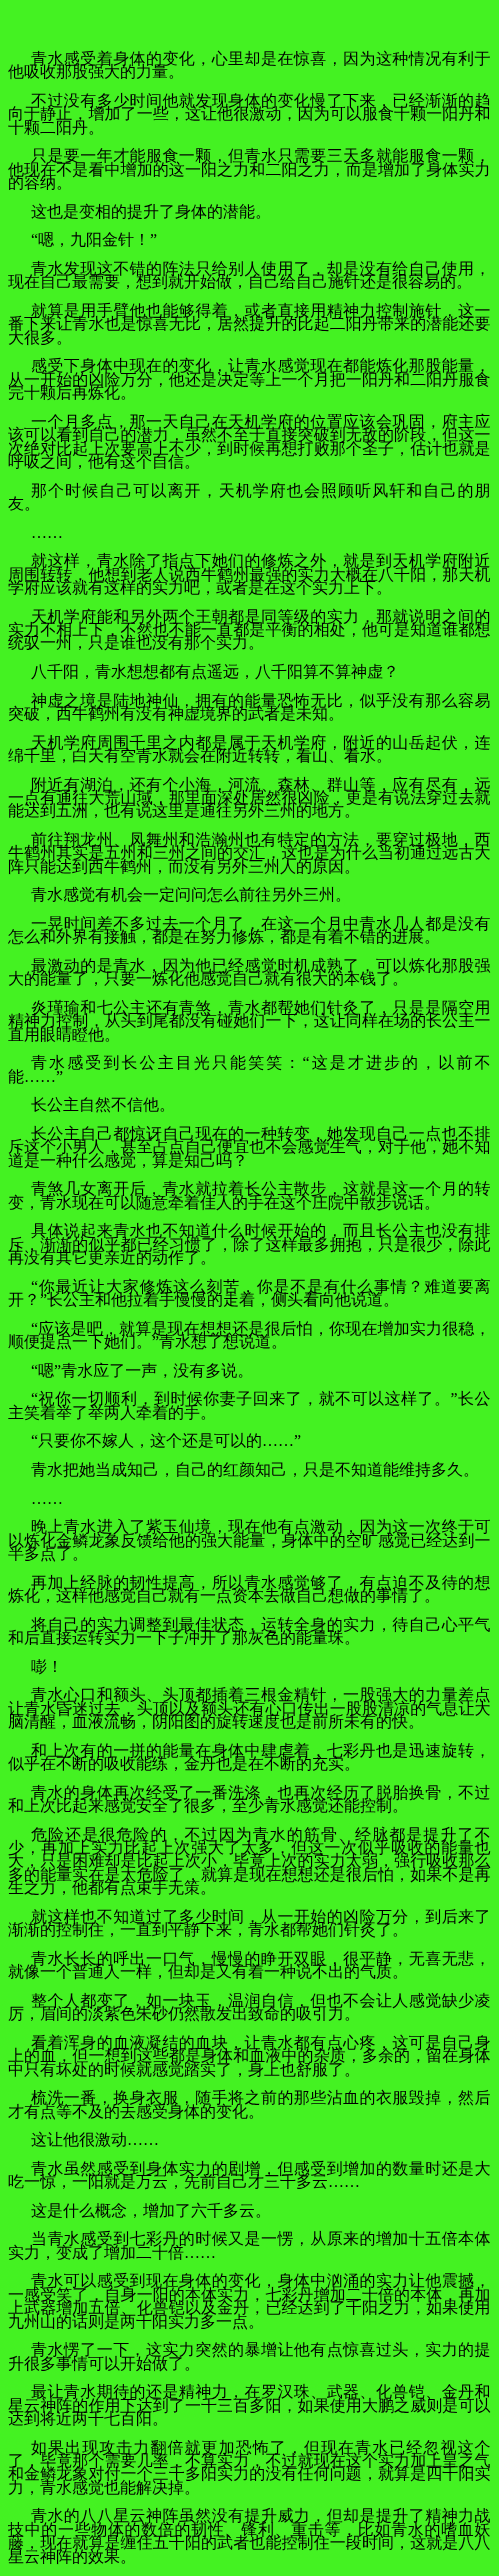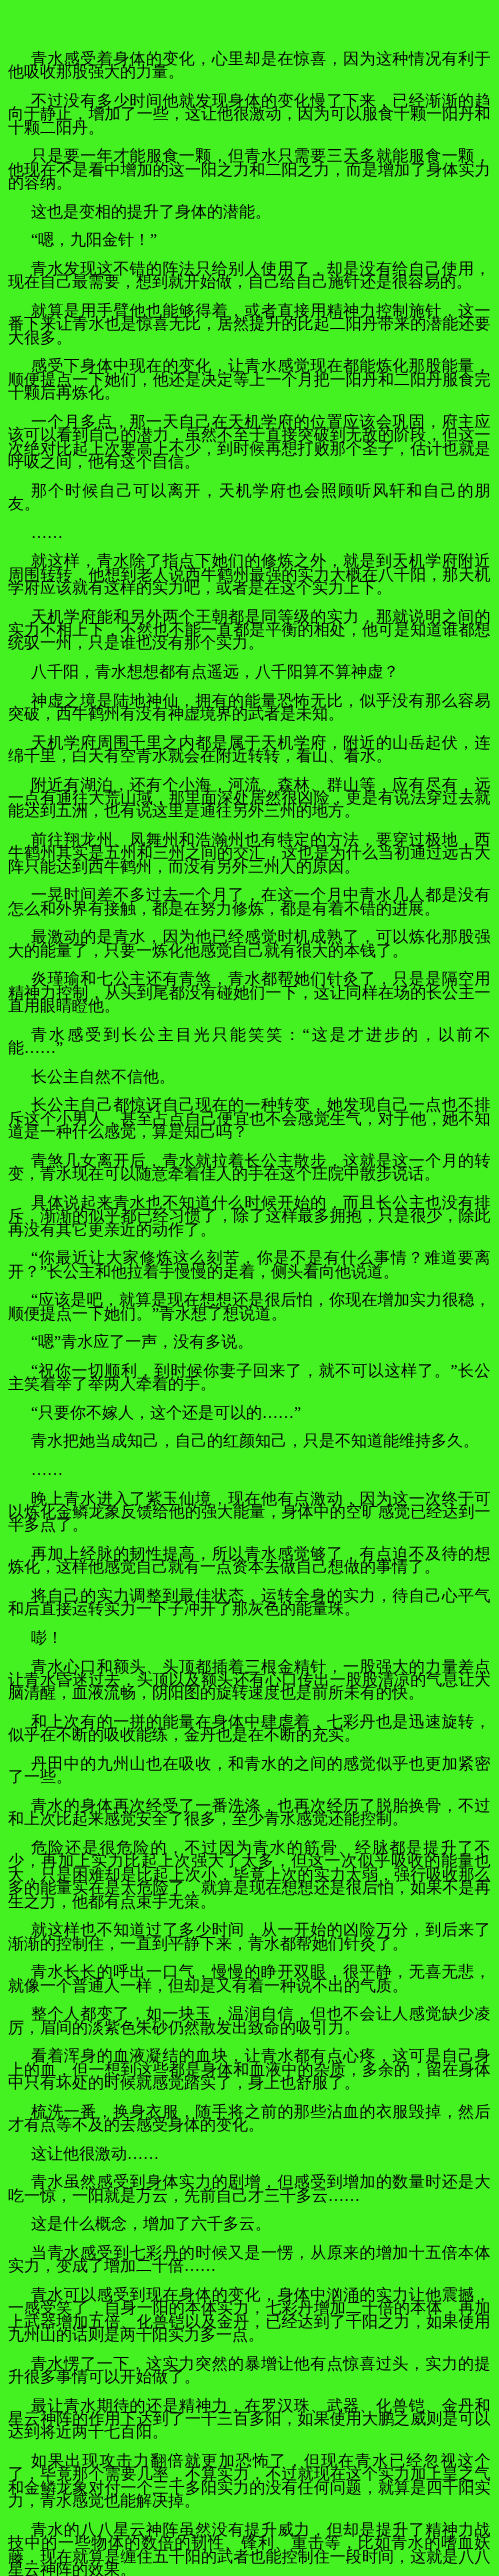--- a/index.html
+++ b/index.html
@@ -41,31 +41,32 @@
 <div class="page">
   <div class="content">
     <div class="paragraphs" id="paragraphs">
         <p>青水感受着身体的变化，心里却是在惊喜，因为这种情况有利于他吸收那股强大的力量。</p>
         <p>不过没有多少时间他就发现身体的变化慢了下来，已经渐渐的趋向于静止，增加了一些，这让他很激动，因为可以服食十颗一阳丹和十颗二阳丹。</p>
         <p>只是要一年才能服食一颗，但青水只需要三天多就能服食一颗，他现在不是看中增加的这一阳之力和二阳之力，而是增加了身体实力的容纳。</p>
         <p>这也是变相的提升了身体的潜能。</p>
         <p>“嗯，九阳金针！”</p>
         <p>青水发现这不错的阵法只给别人使用了，却是没有给自己使用，现在自己最需要，想到就开始做，自己给自己施针还是很容易的。</p>
         <p>就算是用手臂他也能够得着，或者直接用精神力控制施针，这一番下来让青水也是惊喜无比，居然提升的比起二阳丹带来的潜能还要大很多。</p>
-        <p>感受下身体中现在的变化，让青水感觉现在都能炼化那股能量，顺便提点一下她们，他还是决定等上一个月把一阳丹和二阳丹服食完十颗后再炼化。</p>
+        <p>感受下身体中现在的变化，让青水感觉现在都能炼化那股能量，从一开始的凶险万分，他还是决定等上一个月把一阳丹和二阳丹服食完十颗后再炼化。</p>
         <p>一个月多点，那一天自己在天机学府的位置应该会巩固，府主应该可以看到自己的潜力，虽然不至于直接突破到无敌的阶段，但这一次绝对比起上次要高上不少，到时候再想打败那个圣子，估计也就是呼吸之间，他有这个自信。</p>
         <p>那个时候自己可以离开，天机学府也会照顾听风轩和自己的朋友。</p>
         <p>……</p>
         <p>就这样，青水除了指点下她们的修炼之外，就是到天机学府附近周围转转，他想到老人说西牛鹤州最强的实力大概在八千阳，那天机学府应该就有这样的实力吧，或者是在这个实力上下。</p>
         <p>天机学府能和另外两个王朝都是同等级的实力，那就说明之间的实力不相上下，不然也不能一直都是平衡的相处，他可是知道谁都想统驭一州，只是谁也没有那个实力。</p>
         <p>八千阳，青水想想都有点遥远，八千阳算不算神虚？</p>
         <p>神虚之境是陆地神仙，拥有的能量恐怖无比，似乎没有那么容易突破，西牛鹤州有没有神虚境界的武者是未知。</p>
         <p>天机学府周围千里之内都是属于天机学府，附近的山岳起伏，连绵千里，白天有空青水就会在附近转转，看山、看水。</p>
         <p>附近有湖泊，还有个小海，河流、森林、群山等，应有尽有，远一点有通往大荒山域，那里面深处居然很凶险，更是有说法穿过去就能达到五洲，也有说这里是通往另外三州的地方。</p>
         <p>前往翔龙州、凤舞州和浩瀚州也有特定的方法，要穿过极地，西牛鹤州其实是五州和三州之间的交汇，这也是为什么当初通过远古大阵只能达到西牛鹤州，而没有另外三州人的原因。</p>
+        <p>青水感觉有机会一定问问怎么前往另外三州。</p>
         <p>一晃时间差不多过去一个月了，在这一个月中青水几人都是没有怎么和外界有接触，都是在努力修炼，都是有着不错的进展。</p>
         <p>最激动的是青水，因为他已经感觉时机成熟了，可以炼化那股强大的能量了，只要一炼化他感觉自己就有很大的本钱了。</p>
         <p>炎瑾瑜和七公主还有青煞，青水都帮她们针灸了，只是是隔空用精神力控制，从头到尾都没有碰她们一下，这让同样在场的长公主一直用眼睛瞪他。</p>
         <p>青水感受到长公主目光只能笑笑：“这是才进步的，以前不能……”</p>
         <p>长公主自然不信他。</p>
         <p>长公主自己都惊讶自己现在的一种转变，她发现自己一点也不排斥这个小男人，甚至占点自己便宜也不会感觉生气，对于他，她不知道是一种什么感觉，算是知己吗？</p>
         <p>青煞几女离开后，青水就拉着长公主散步，这就是这一个月的转变，青水现在可以随意牵着佳人的手在这个庄院中散步说话。</p>
         <p>具体说起来青水也不知道什么时候开始的，而且长公主也没有排斥，渐渐的似乎都已经习惯了，除了这样最多拥抱，只是很少，除此再没有其它更亲近的动作了。</p>
         <p>“你最近让大家修炼这么刻苦，你是不是有什么事情？难道要离开？”长公主和他拉着手慢慢的走着，侧头看向他说道。</p>
         <p>“应该是吧，就算是现在想想还是很后怕，你现在增加实力很稳，顺便提点一下她们。”青水想了想说道。</p>
@@ -73,21 +74,20 @@
         <p>“祝你一切顺利，到时候你妻子回来了，就不可以这样了。”长公主笑着举了举两人牵着的手。</p>
         <p>“只要你不嫁人，这个还是可以的……”</p>
         <p>青水把她当成知己，自己的红颜知己，只是不知道能维持多久。</p>
         <p>……</p>
         <p>晚上青水进入了紫玉仙境，现在他有点激动，因为这一次终于可以炼化金鳞龙象反馈给他的强大能量，身体中的空旷感觉已经达到一半多点了。</p>
         <p>再加上经脉的韧性提高，所以青水感觉够了，有点迫不及待的想炼化，这样他感觉自己就有一点资本去做自己想做的事情了。</p>
         <p>将自己的实力调整到最佳状态，运转全身的实力，待自己心平气和后直接运转实力一下子冲开了那灰色的能量珠。</p>
         <p>嘭！</p>
         <p>青水心口和额头、头顶都插着三根金精针，一股强大的力量差点让青水昏迷过去，头顶以及额头还有心口传出一股股清凉的气息让大脑清醒，血液流畅，阴阳图的旋转速度也是前所未有的快。</p>
         <p>和上次有的一拼的能量在身体中肆虐着，七彩丹也是迅速旋转，似乎在不断的吸收能练，金丹也是在不断的充实。</p>
-        <p>丹田中的九州山也在吸收，和青水的之间的感觉似乎也更加紧密了一些。</p>
         <p>青水的身体再次经受了一番洗涤，也再次经历了脱胎换骨，不过和上次比起来感觉安全了很多，至少青水感觉还能控制。</p>
         <p>危险还是很危险的，不过因为青水的筋骨、经脉都是提升了不少，再加上实力比起上次强大了太多，但这一次似乎吸收的能量也大，只是困难却是比起上次小，毕竟上次的实力太弱，强行吸收那么多的能量实在是太危险了，就算是现在想想还是很后怕，如果不是再生之力，他都有点束手无策。</p>
         <p>就这样也不知道过了多少时间，从一开始的凶险万分，到后来了渐渐的控制住，一直到平静下来，青水都帮她们针灸了。</p>
         <p>青水长长的呼出一口气，慢慢的睁开双眼，很平静，无喜无悲，就像一个普通人一样，但却是又有着一种说不出的气质。</p>
         <p>整个人都变了，如一块玉，温润自信，但也不会让人感觉缺少凌厉，眉间的淡紫色朱砂仍然散发出致命的吸引力。</p>
         <p>看着浑身的血液凝结的血块，让青水都有点心疼，这可是自己身上的血，但一想到这些都是身体和血液中的杂质，多余的，留在身体中只有坏处的时候就感觉踏实了，身上也舒服了。</p>
         <p>梳洗一番，换身衣服，随手将之前的那些沾血的衣服毁掉，然后才有点等不及的去感受身体的变化。</p>
         <p>这让他很激动……</p>
         <p>青水虽然感受到身体实力的剧增，但感受到增加的数量时还是大吃一惊，一阳就是万云，先前自己才三千多云……</p>
         <p>这是什么概念，增加了六千多云。</p>

